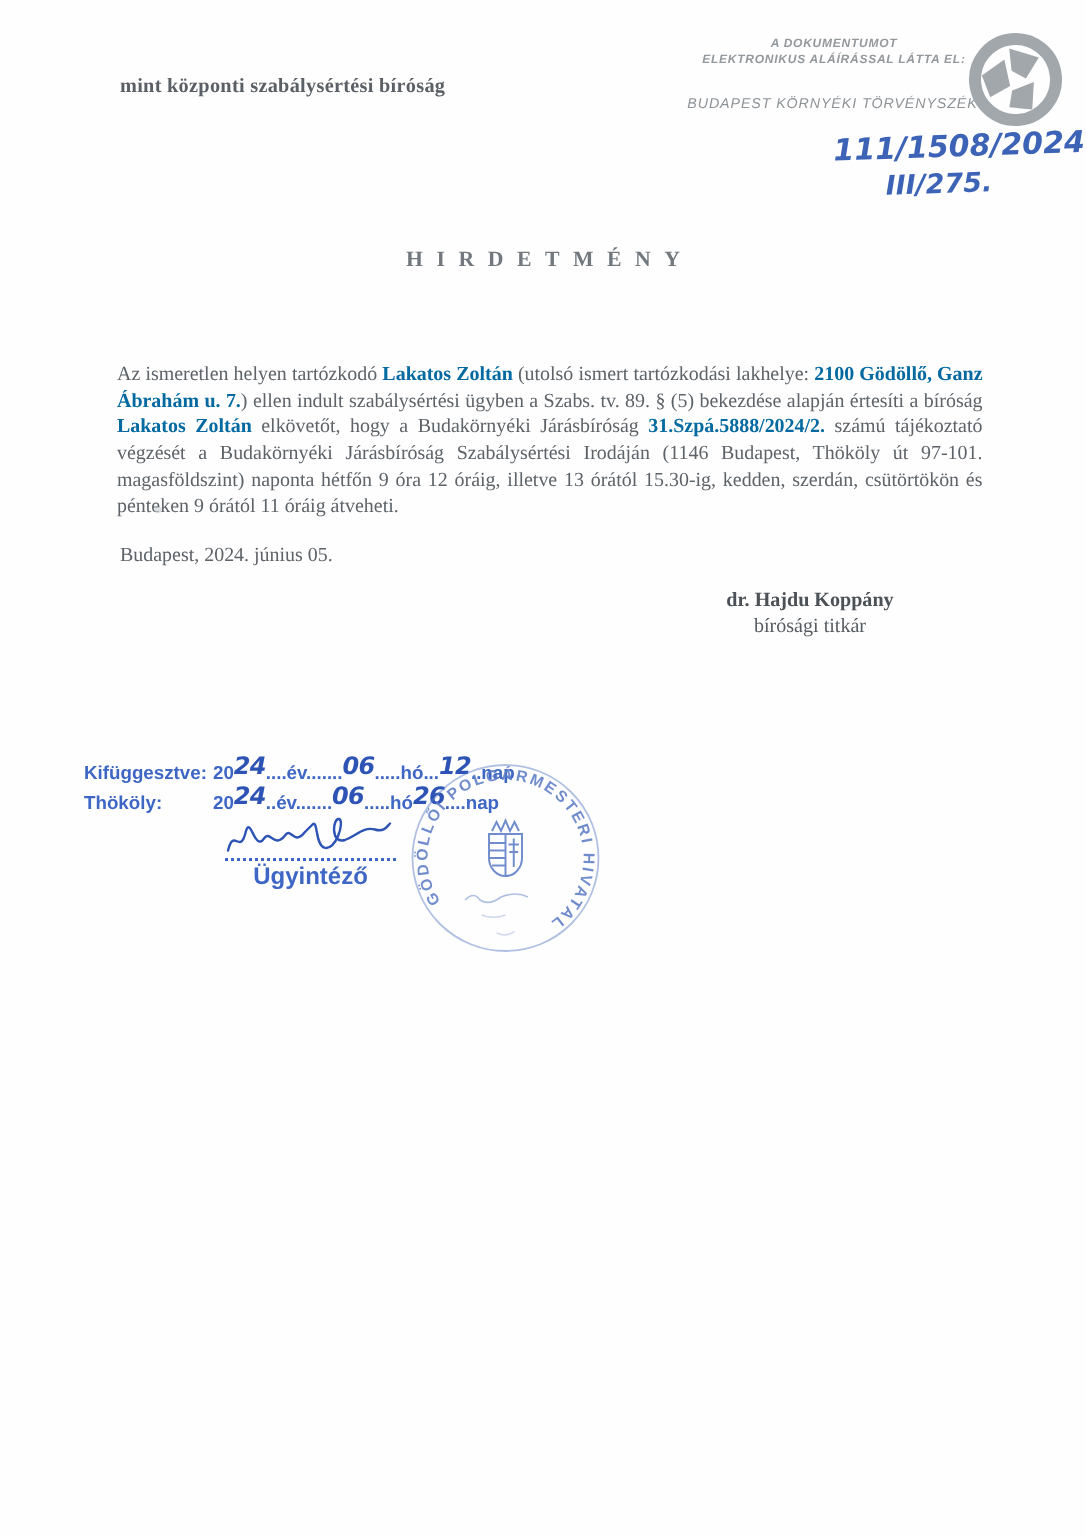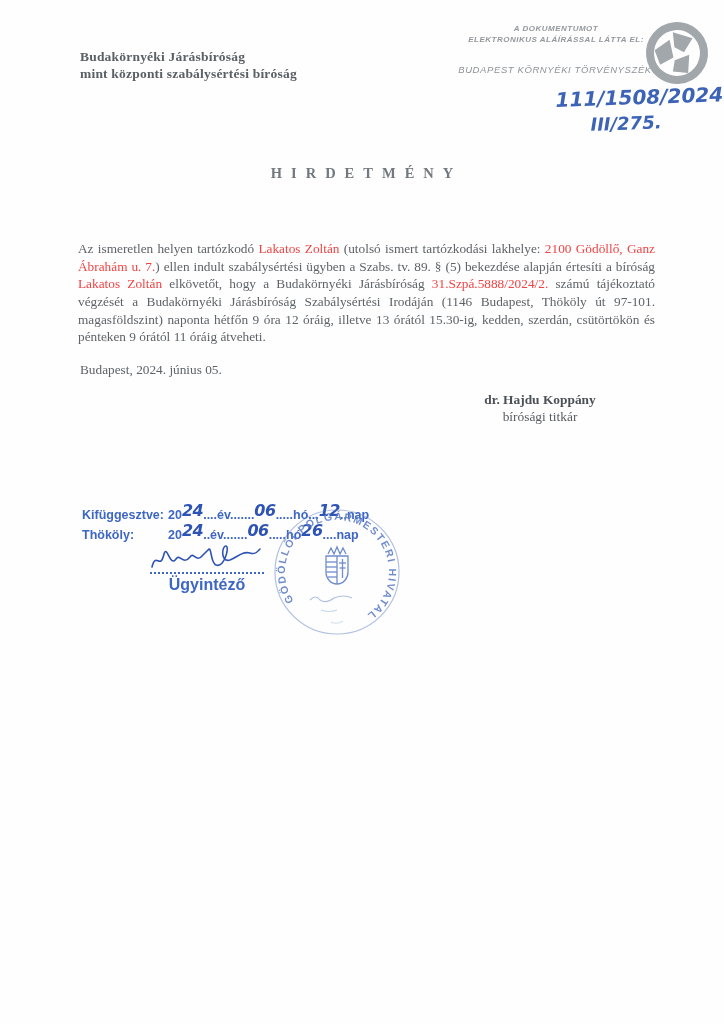--- a/index.html
+++ b/index.html
@@ -46,42 +46,42 @@
     text-align:center; font-weight:bold; font-size:14.5px;
     letter-spacing:9px; text-indent:9px; color:#72787d;
   }
 
   
   .body-par {
     position:absolute; left:78px; top:227px; width:577px;
     text-align:justify; font-size:13.3px; line-height:17.6px;
     color:#5d6368;
   }
-  .body-par .b { font-weight:normal; color:#ef4444; }
+  .body-par .b { font-weight:bold; color:#0369a1; }
 
   .date-line {
     position:absolute; left:80px; top:362px;
     font-size:13.3px; color:#5d6368;
   }
 
   
   .signer {
     position:absolute; left:428px; top:392px; width:224px;
     text-align:center; font-size:13.4px; line-height:16.5px; color:#565c61;
   }
   .signer .name { font-weight:bold; color:#4b5156; }
 
   
   .post-stamp {
     position:absolute; left:56px; top:505px;
     font-family:"Liberation Sans", sans-serif;
     color:#3e66c4; font-size:12.5px; font-weight:bold; line-height:18.5px;
     white-space:nowrap;
   }
-  .post-stamp .lbl { display:inline-block; width:86px;margin-left:26px; }
+  .post-stamp .lbl { display:inline-block; width:86px; }
   .hand {
     font-family:"DejaVu Sans", sans-serif; font-style:italic;
     color:#2d53b4; font-size:16px; position:relative; top:-3px;
     font-weight:bold; letter-spacing:-0.5px;
   }
   .clerk-sig { position:absolute; left:146px; top:541px; }
   .dotline {
     position:absolute; left:150px; top:572px; width:114px;
     border-top:2px dotted #3e66c4;
   }
@@ -97,21 +97,20 @@
     position:absolute; left:103px; top:338px; width:5px; height:4px;
     background:#c9cccd; border-radius:50%; opacity:0.6;
   }
 </style>
 </head>
 <body>
 
 <div class="page">
 
   <div class="letterhead">
-    <div>Budakörnyéki Járásbíróság</div>
     <div>mint központi szabálysértési bíróság</div>
   </div>
 
   <div class="esign-top">
     <div>A DOKUMENTUMOT</div>
     <div>ELEKTRONIKUS ALÁÍRÁSSAL LÁTTA EL:</div>
   </div>
   <div class="esign-court">BUDAPEST KÖRNYÉKI TÖRVÉNYSZÉK</div>
 
   <svg class="court-logo" width="70" height="66" viewBox="0 0 70 66">

